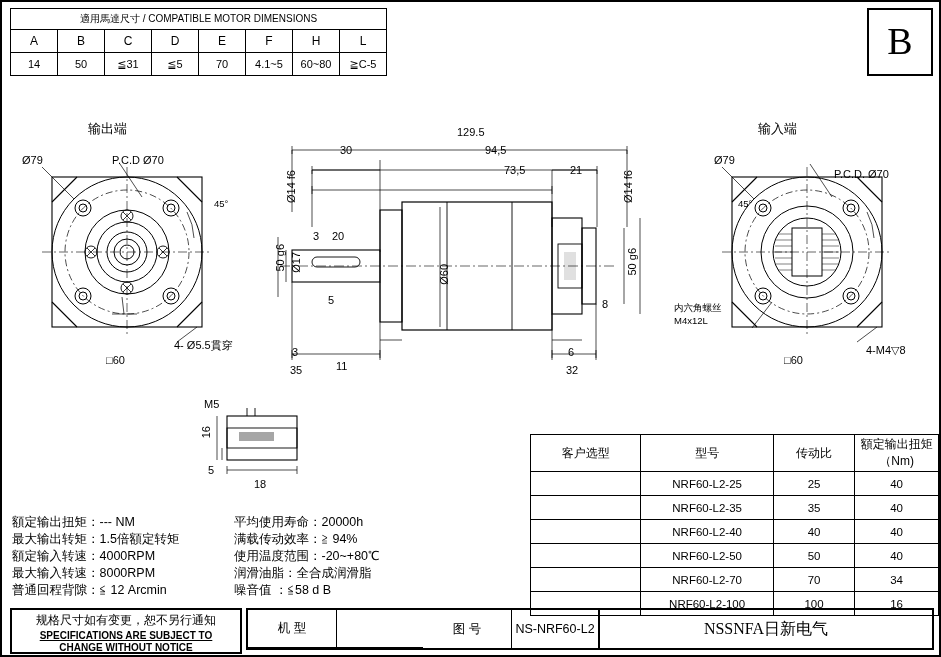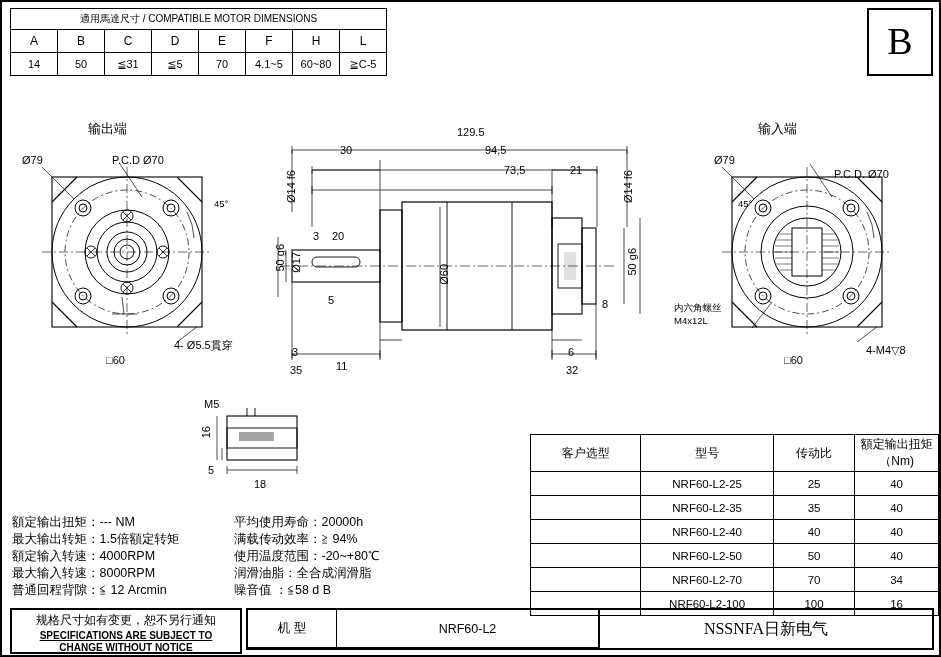--- a/index.html
+++ b/index.html
@@ -364,19 +364,22 @@
   <div id="notice" class="abs">
     <div class="l1">规格尺寸如有变更，恕不另行通知</div>
     <div class="l2">SPECIFICATIONS ARE SUBJECT TO</div>
     <div class="l2">CHANGE WITHOUT NOTICE</div>
   </div>
 
   <div id="title-block" class="abs">
     <div id="tb-left">
       <div class="tb-row">
         <div class="tb-key">机 型</div>
-        <div class="tb-val">NRF60-L2</div>
+      </div>
+      <div class="tb-row">
+        <div class="tb-key">图 号</div>
+        <div class="tb-val">NS-NRF60-L2</div>
       </div>
     </div>
     <div id="tb-right">NSSNFA日新电气</div>
   </div>
 
 </div>
 
 </body></html>

